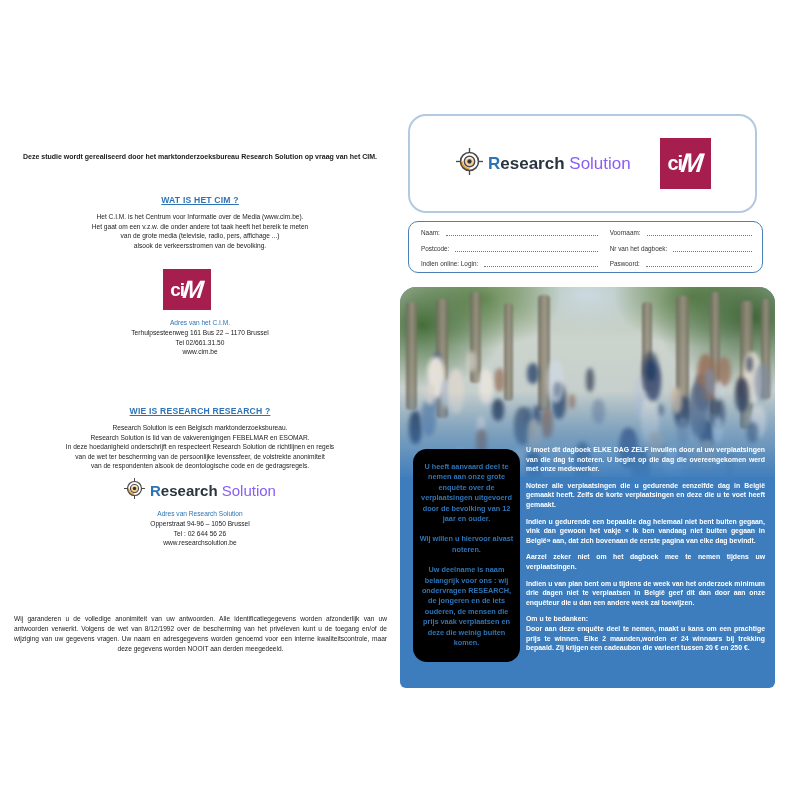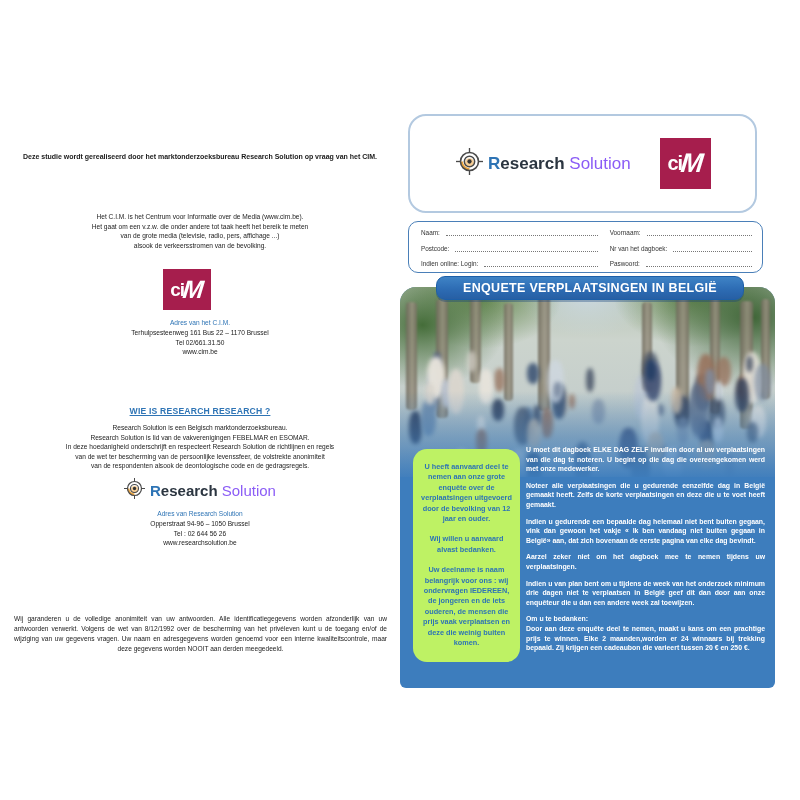--- a/index.html
+++ b/index.html
@@ -68,38 +68,39 @@
       radial-gradient(ellipse 110px 70px at 22% 6%, rgba(92,130,70,.85), transparent 72%),
       radial-gradient(ellipse 110px 70px at 78% 5%, rgba(86,124,66,.85), transparent 72%),
       radial-gradient(ellipse 95px 55px at 50% 4%, rgba(205,218,228,.95), transparent 75%),
       radial-gradient(ellipse 140px 45px at 50% 98%, rgba(190,203,214,.8), transparent 80%),
       linear-gradient(180deg,#b4c2ae 0%,#ccd4cd 28%,#c6cfcc 55%,#a9b8bd 78%,#96aab8 100%);}
   .trunk{position:absolute;border-radius:4px;filter:blur(1.2px);}
   .person{position:absolute;border-radius:45%;filter:blur(2px);}
   .photo-fade{position:absolute;left:0;top:0;width:375px;height:200px;
       background:linear-gradient(180deg, rgba(61,125,189,0) 52%, rgba(61,125,189,.55) 80%, #3d7dbd 97%);}
 
-  .white-box{position:absolute;left:13px;top:162px;width:107px;height:213px;background:#bef264;
+  .white-box{position:absolute;left:13px;top:162px;width:107px;height:213px;background:#000000;
              border-radius:14px;box-sizing:border-box;padding:13px 6px;
              color:#2e74b5;font-size:7.3px;line-height:10.4px;font-weight:bold;text-align:center;}
   .white-box .wb-p{margin:0 0 10px 0;}
   .white-box .wb-p:last-child{margin-bottom:0;}
 
   .info{position:absolute;left:126px;top:158px;width:239px;color:#fff;
         font-size:6.9px;line-height:9.6px;font-weight:bold;text-align:justify;}
   .info p{margin:0 0 7px 0;}
   .info .p6t{margin:0;}
 </style>
 </head>
 <body>
 
 <div class="sheet">
 
   <div class="abs intro">Deze studie wordt gerealiseerd door het marktonderzoeksbureau Research Solution op vraag van het CIM.</div>
 
+  <div class="abs sec-title" style="top:195px;">WAT IS HET CIM ?</div>
   <div class="abs para-c" style="top:212px;">
     <div>Het C.I.M. is het Centrum voor Informatie over de Media (www.cim.be).</div>
     <div>Het gaat om een v.z.w. die onder andere tot taak heeft het bereik te meten</div>
     <div>van de grote media (televisie, radio, pers, affichage ...)</div>
     <div>alsook de verkeersstromen van de bevolking.</div>
   </div>
 
   <div class="abs cim-logo cim-logo-left">
     <span class="cim-ci">ci</span>
       <span class="cim-m">M</span>
@@ -283,30 +284,29 @@
         <div class="person" style="left: 347.143px; top: 135.474px; width: 10.369px; height: 20.6951px; background: rgb(64, 76, 97); opacity: 0.687872;"></div>
         <div class="person" style="left: 218.926px; top: 140.668px; width: 18.941px; height: 41.1847px; background: rgb(73, 88, 122); opacity: 0.965446;"></div>
         <div class="person" style="left: 288.981px; top: 96.5299px; width: 18.9182px; height: 51.565px; background: rgb(94, 108, 133); opacity: 0.798299;"></div>
         <div class="person" style="left: 185.934px; top: 81.484px; width: 8.16927px; height: 23.2618px; background: rgb(64, 76, 97); opacity: 0.801078;"></div>
         <div class="person" style="left: 108.641px; top: 163.105px; width: 18.3197px; height: 46.4248px; background: rgb(232, 228, 220); opacity: 0.800973;"></div>
       </div>
     <div class="photo-fade"></div>
 
     <div class="white-box">
       <p class="wb-p">U heeft aanvaard deel te nemen aan onze grote enquête over de verplaatsingen uitgevoerd door de bevolking van 12 jaar en ouder.</p>
-      <p class="wb-p">Wij willen u aanvaard alvast bedanken.</p>
-      <p class="wb-p"><span>Uw deelname is naam belangrijk voor ons : wij ondervragen </span><span>IEDEREEN</span><span>, de jongeren en de iets ouderen, de mensen die prijs vaak verplaatsen en deze die weinig buiten komen.</span></p>
+      <p class="wb-p">Wij willen u hiervoor alvast noteren.</p>
+      <p class="wb-p"><span>Uw deelname is naam belangrijk voor ons : wij ondervragen </span><span>RESEARCH</span><span>, de jongeren en de iets ouderen, de mensen die prijs vaak verplaatsen en deze die weinig buiten komen.</span></p>
     </div>
 
     <div class="info">
       <p><span>U moet dit dagboek </span><span>ELKE DAG ZELF</span><span> invullen door al uw verplaatsingen van die dag te noteren. U begint op die dag die overeengekomen werd met onze medewerker.</span></p>
       <p>Noteer alle verplaatsingen die u gedurende eenzelfde dag in België gemaakt heeft. Zelfs de korte verplaatsingen en deze die u te voet heeft gemaakt.</p>
       <p>Indien u gedurende een bepaalde dag helemaal niet bent buiten gegaan, vink dan gewoon het vakje « Ik ben vandaag niet buiten gegaan in België» aan, dat zich bovenaan de eerste pagina van elke dag bevindt.</p>
       <p>Aarzel zeker niet om het dagboek mee te nemen tijdens uw verplaatsingen.</p>
       <p>Indien u van plan bent om u tijdens de week van het onderzoek  minimum drie dagen niet te verplaatsen in België geef dit dan door aan onze enquêteur die u dan een andere week zal toewijzen.</p>
       <p class="p6t">Om u te bedanken:</p>
       <p>Door aan deze enquête deel te nemen, maakt u kans om een prachtige prijs te winnen. Elke 2 maanden,worden er 24 winnaars bij trekking bepaald. Zij krijgen een cadeaubon die varieert tussen 20 € en 250 €.</p>
     </div>
   </div>
 
-  <div class="abs banner">ENQUETE VERPLAATSINGEN IN BELGIË</div>
 
 </div>
 
 </body></html>

